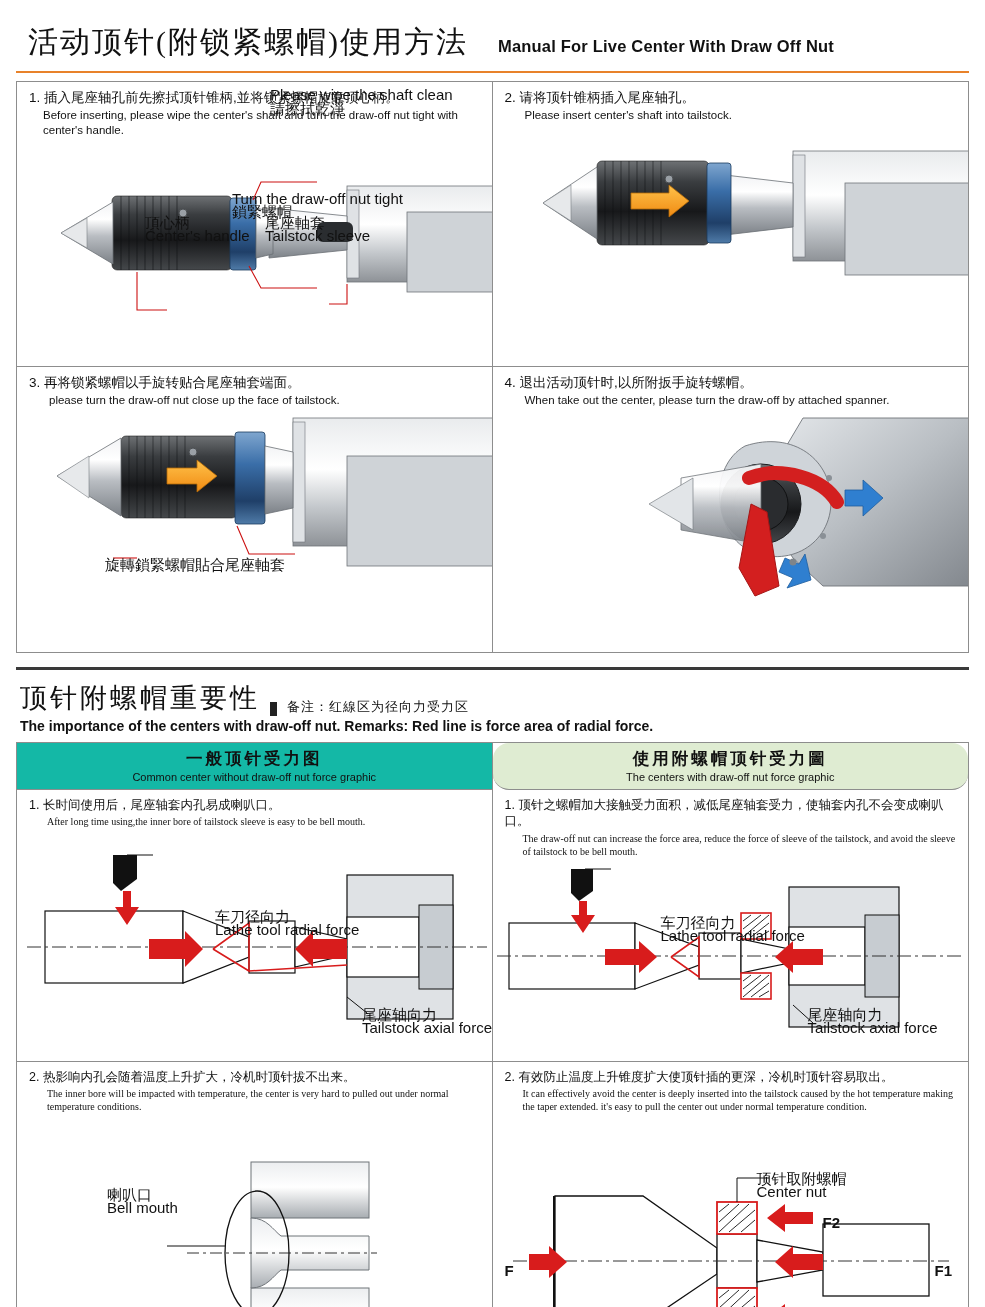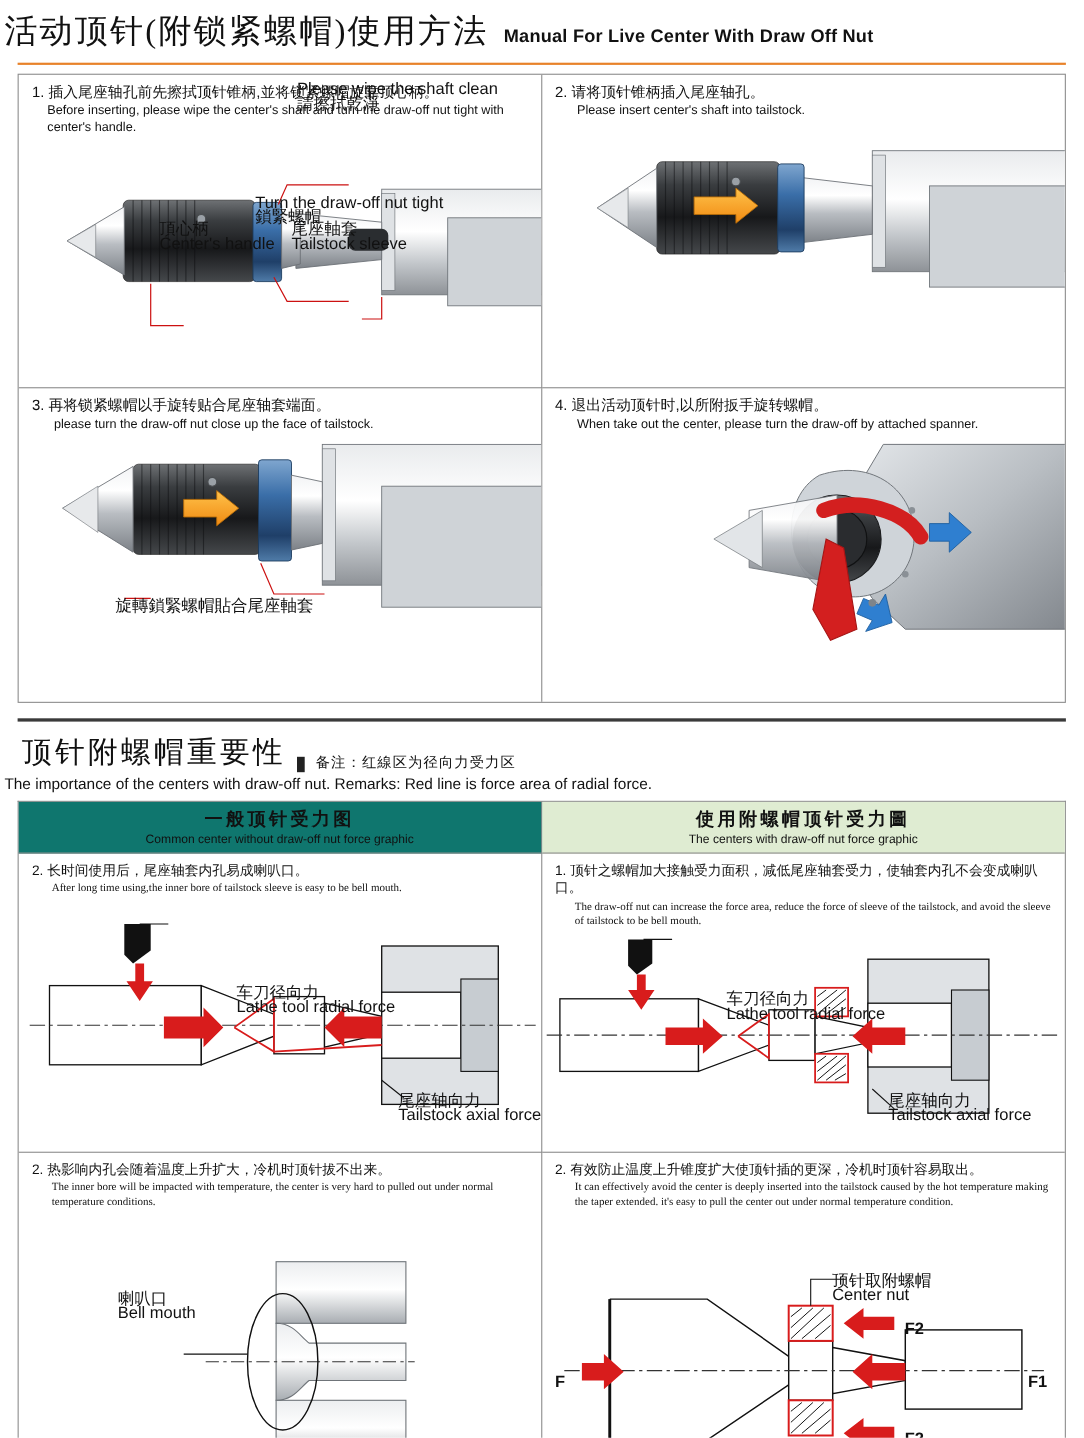--- a/index.html
+++ b/index.html
@@ -8,22 +8,23 @@
     background:#ffffff;
     font-family:"Liberation Sans", sans-serif;
     color:#111;
     position:relative;
     overflow:hidden;
   }
   .page{position:relative;width:985px;height:1307px;}
 
   
   .title-row{
-    display:flex;align-items:baseline;gap:14px;
-    padding:8px 14px 6px 4px;
+    display:flex;align-items:baseline;gap:30px;
+    padding:8px 14px 6px 28px;
+    margin-top:14px;
   }
   .title-cn{
     font-family:"Liberation Serif", serif;
     font-size:30px;letter-spacing:2px;color:#111;
   }
   .title-en{
     font-size:16.5px;font-weight:bold;color:#111;letter-spacing:.2px;
   }
   .rule-orange{height:2px;background:#e8822a;margin:2px 16px 0 16px;}
 
@@ -48,28 +49,28 @@
   .label{position:absolute;font-size:15px;line-height:1.25;color:#111;white-space:nowrap;text-align:center;}
   .label.b{font-weight:bold;}
 
   
   .sec2{margin-top:14px;}
   .rule-thick{height:3px;background:#3a3a3a;margin:0 16px;}
   .sec2-head{padding:10px 16px 2px 20px;display:flex;align-items:flex-end;gap:8px;flex-wrap:wrap;}
   .sec2-cn{font-family:"Liberation Serif", serif;font-size:27px;letter-spacing:3px;}
   .sec2-mark{display:inline-block;width:7px;height:14px;background:#222;margin:0 2px;}
   .sec2-remark{font-family:"Liberation Serif", serif;font-size:13px;letter-spacing:1px;}
-  .sec2-en{padding:0 16px 6px 4px;font-size:14px;font-weight:normal;}
+  .sec2-en{padding:0 16px 6px 20px;font-size:14px;font-weight:bold;}
 
   
   .cmp{margin:2px 16px 0 16px;border:1px solid #8d8d8d;border-bottom:none;}
   .cmp-head{display:grid;grid-template-columns:1fr 1fr;}
   .cmp-head > div{padding:5px 6px 6px 6px;text-align:center;border-bottom:1px solid #8d8d8d;}
-  .cmp-head .left{background:#0f766e;border-right:1px solid #8d8d8d;}
-  .cmp-head .right{background:#dfecd2;}
+  .cmp-head .left{background:#14b8a6;border-right:1px solid #8d8d8d;}
+  .cmp-head .right{background:#dfecd2;border-radius:16px;}
   .cmp-h-cn{font-size:16.5px;font-weight:bold;letter-spacing:3px;}
   .cmp-h-en{font-size:11px;margin-top:1px;}
 
   .cmp-body{display:grid;grid-template-columns:1fr 1fr;grid-template-rows:272px 290px;}
   .cmp-cell{position:relative;overflow:hidden;}
   .cmp-cell.l{border-right:1px solid #8d8d8d;}
   .cmp-cell.topr{border-bottom:1px solid #8d8d8d;}
   .c-cn{font-size:12.5px;padding:7px 8px 0 12px;line-height:1.3;}
   .c-en{font-size:10px;padding:2px 10px 0 22px;line-height:1.32;}
   .c-en.ind{padding-left:30px;font-family:Liberation Serif, serif;}
@@ -289,21 +290,21 @@
         </div>
         <div class="right">
           <div class="cmp-h-cn">使用附螺帽顶针受力圖</div>
           <div class="cmp-h-en">The centers with draw-off nut force graphic</div>
         </div>
       </div>
 
       <div class="cmp-body">
 
         <div class="cmp-cell l topr">
-          <div class="c-cn">2. 长时间使用后，尾座轴套内孔易成喇叭口。</div>
+          <div class="c-cn">1. 长时间使用后，尾座轴套内孔易成喇叭口。</div>
           <div class="c-en ind">After long time using,the inner bore of tailstock sleeve is easy to be bell mouth.</div>
           <div class="svgwrap">
             <svg width="476" height="212" viewBox="0 0 476 212">
 
               <rect x="28" y="66" width="138" height="72" fill="#fff" stroke="#111" stroke-width="1.2"></rect>
 
               <path d="M166,66 L232,92 L232,112 L166,138 Z" fill="#fff" stroke="#111" stroke-width="1.2"></path>
 
               <rect x="232" y="76" width="46" height="52" fill="#fff" stroke="#111" stroke-width="1.2"></rect>
               <path d="M278,82 L330,94 L330,110 L278,122 Z" fill="#fff" stroke="#111" stroke-width="1.2"></path>

